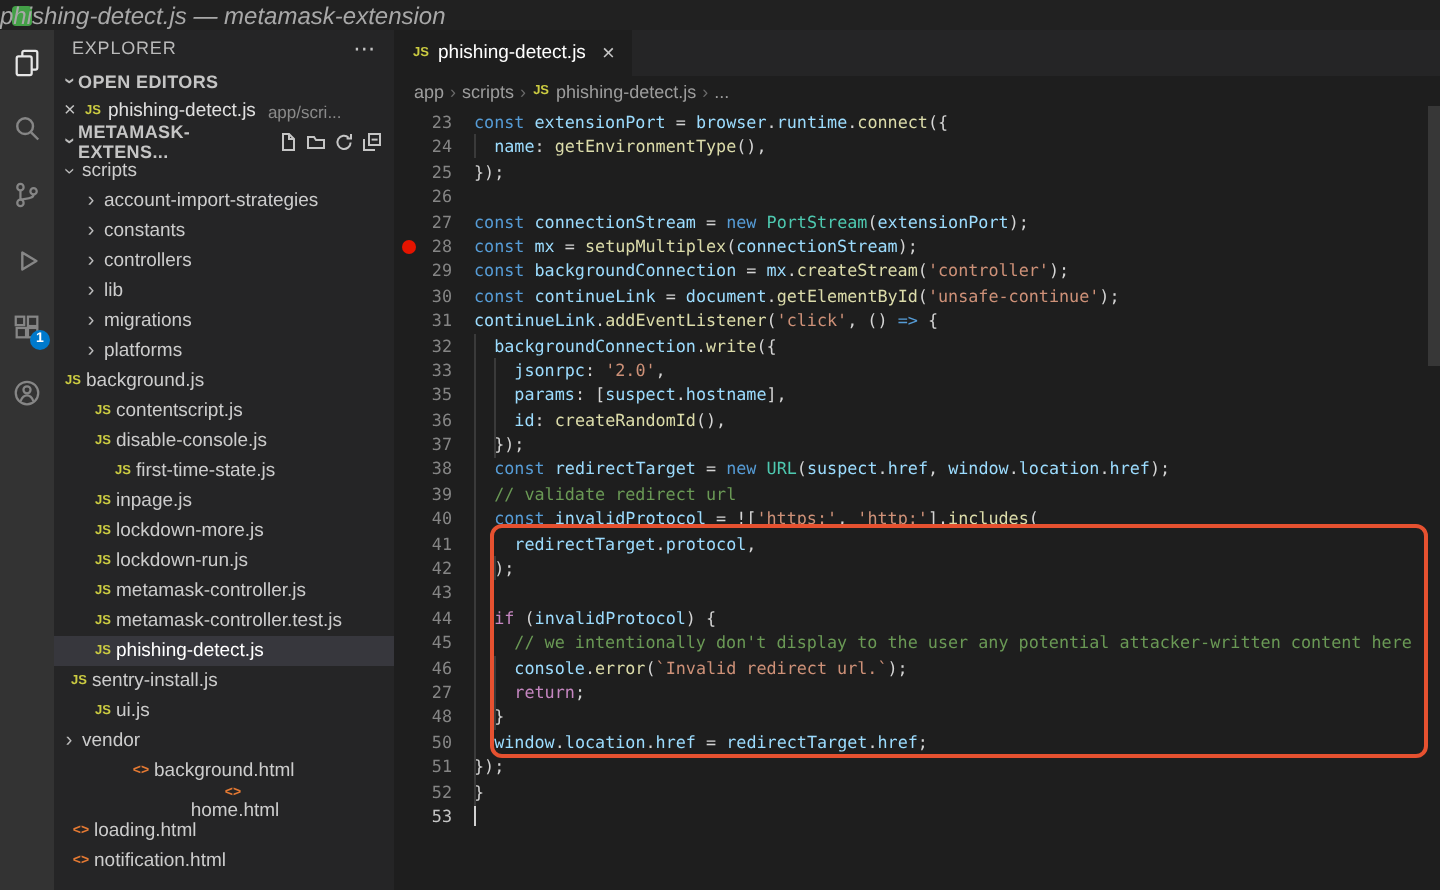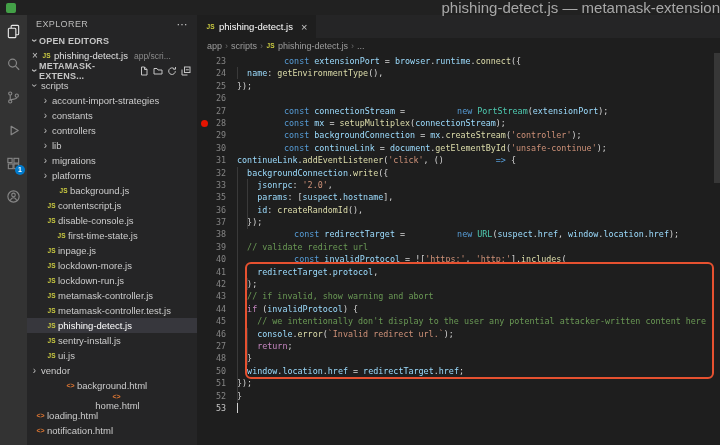--- a/index.html
+++ b/index.html
@@ -3,21 +3,21 @@
 <meta charset="utf-8">
 <style>
   *{margin:0;padding:0;box-sizing:border-box;}
   html,body{width:720px;height:445px;overflow:hidden;background:#1e1e1e;
     font-family:"Liberation Sans",sans-serif;-webkit-font-smoothing:antialiased;}
   .window{width:720px;height:445px;display:flex;flex-direction:column;}
 
   
   .titlebar{height:15px;background:#212121;display:flex;align-items:center;position:relative;flex:none;}
   .appicon{width:10px;height:10px;border-radius:2px;background:#43a047;margin-left:6px;}
-  .win-title{position:absolute;left:0;right:0;text-align:right;font-size:15px;color:#a8a8a8;}
+  .win-title{position:absolute;left:0;right:0;text-align:left;font-size:12px;color:#a8a8a8;font-style:italic;}
 
   .main{flex:1;display:flex;min-height:0;}
 
   
   .activitybar{width:27px;background:#333333;display:flex;flex-direction:column;align-items:center;
     padding-top:9px;gap:18px;flex:none;}
   .ab-icon{width:15px;height:15px;position:relative;color:#868686;}
   .ab-icon.active{color:#e7e7e7;}
   .ab-icon svg{width:15px;height:15px;display:block;}
   .badge{position:absolute;right:-4px;bottom:-4px;width:10px;height:10px;border-radius:50%;
@@ -64,21 +64,21 @@
   .code-area{flex:1;position:relative;overflow:hidden;font-family:"DejaVu Sans Mono",monospace;
     font-size:8.4px;padding-top:2px;}
   .crow{display:flex;height:12.4px;line-height:12.4px;white-space:pre;}
   .ln{width:29px;flex:none;text-align:right;color:#858585;position:relative;}
   .lc{flex:none;padding-left:11px;color:#d4d4d4;}
   .crow.bp .ln::before{content:"";position:absolute;left:4px;top:3px;width:7px;height:7px;
     border-radius:50%;background:#e51400;}
   .crow.cur .ln{color:#c6c6c6;}
   .crow.cur .lc::after{content:"";display:inline-block;width:1px;height:10px;background:#d0d0d0;
     vertical-align:-2px;}
-  .tk-k{color:#569cd6;margin-left:47px;} .tk-c{color:#c586c0;} .tk-v{color:#9cdcfe;} .tk-f{color:#dcdcaa;}
+  .tk-k{color:#569cd6;} .tk-c{color:#c586c0;} .tk-v{color:#9cdcfe;} .tk-f{color:#dcdcaa;}
   .tk-s{color:#ce9178;} .tk-m{color:#6a9955;} .tk-t{color:#4ec9b0;} .tk-p{color:#d4d4d4;}
   .guide{position:absolute;width:1px;background:#3a3a3a;}
   .ann-box{position:absolute;left:48px;right:6px;top:209px;height:117px;border:2px solid #e65130;
     border-radius:6px;pointer-events:none;background:transparent;}
   .scroll-thumb{position:absolute;right:0;top:0;width:6px;height:130px;background:rgba(121,121,121,.28);}
 </style>
 </head>
 <body>
 
 <div class="window">
@@ -193,21 +193,21 @@
             <span class="tree-label">lib</span>
           </div>
           <div class="tree-row" style="padding-left: 14px;">
             <span class="chev">›</span>
             <span class="tree-label">migrations</span>
           </div>
           <div class="tree-row" style="padding-left: 14px;">
             <span class="chev">›</span>
             <span class="tree-label">platforms</span>
           </div>
-          <div class="tree-row" style="padding-left: 32px;">
+          <div class="tree-row" style="padding-left: 5px;">
             <span class="js-ico">JS</span>
             <span class="tree-label">background.js</span>
           </div>
           <div class="tree-row" style="padding-left: 20px;">
             <span class="js-ico">JS</span>
             <span class="tree-label">contentscript.js</span>
           </div>
           <div class="tree-row" style="padding-left: 20px;">
             <span class="js-ico">JS</span>
             <span class="tree-label">disable-console.js</span>
@@ -233,21 +233,21 @@
             <span class="tree-label">metamask-controller.js</span>
           </div>
           <div class="tree-row" style="padding-left: 20px;">
             <span class="js-ico">JS</span>
             <span class="tree-label">metamask-controller.test.js</span>
           </div>
           <div class="tree-row sel" style="padding-left: 20px;">
             <span class="js-ico">JS</span>
             <span class="tree-label">phishing-detect.js</span>
           </div>
-          <div class="tree-row" style="padding-left: 20px;">
+          <div class="tree-row" style="padding-left: 8px;">
             <span class="js-ico">JS</span>
             <span class="tree-label">sentry-install.js</span>
           </div>
           <div class="tree-row" style="padding-left: 20px;">
             <span class="js-ico">JS</span>
             <span class="tree-label">ui.js</span>
           </div>
           <div class="tree-row" style="padding-left: 3px;">
             <span class="chev">›</span>
             <span class="tree-label">vendor</span>
@@ -308,21 +308,21 @@
             <div class="crow"><span class="ln">32</span><span class="lc"><span class="tk-p">  </span><span class="tk-v">backgroundConnection</span><span class="tk-p">.</span><span class="tk-f">write</span><span class="tk-p">({</span></span></div>
             <div class="crow"><span class="ln">33</span><span class="lc"><span class="tk-p">    </span><span class="tk-v">jsonrpc</span><span class="tk-p">: </span><span class="tk-s">'2.0'</span><span class="tk-p">,</span></span></div>
             <div class="crow"><span class="ln">35</span><span class="lc"><span class="tk-p">    </span><span class="tk-v">params</span><span class="tk-p">: [</span><span class="tk-v">suspect</span><span class="tk-p">.</span><span class="tk-v">hostname</span><span class="tk-p">],</span></span></div>
             <div class="crow"><span class="ln">36</span><span class="lc"><span class="tk-p">    </span><span class="tk-v">id</span><span class="tk-p">: </span><span class="tk-f">createRandomId</span><span class="tk-p">(),</span></span></div>
             <div class="crow"><span class="ln">37</span><span class="lc"><span class="tk-p">  });</span></span></div>
             <div class="crow"><span class="ln">38</span><span class="lc"><span class="tk-p">  </span><span class="tk-k">const</span><span class="tk-p"> </span><span class="tk-v">redirectTarget</span><span class="tk-p"> = </span><span class="tk-k">new</span><span class="tk-p"> </span><span class="tk-t">URL</span><span class="tk-p">(</span><span class="tk-v">suspect</span><span class="tk-p">.</span><span class="tk-v">href</span><span class="tk-p">, </span><span class="tk-v">window</span><span class="tk-p">.</span><span class="tk-v">location</span><span class="tk-p">.</span><span class="tk-v">href</span><span class="tk-p">);</span></span></div>
             <div class="crow"><span class="ln">39</span><span class="lc"><span class="tk-p">  </span><span class="tk-m">// validate redirect url</span></span></div>
             <div class="crow"><span class="ln">40</span><span class="lc"><span class="tk-p">  </span><span class="tk-k">const</span><span class="tk-p"> </span><span class="tk-v">invalidProtocol</span><span class="tk-p"> = ![</span><span class="tk-s">'https:'</span><span class="tk-p">, </span><span class="tk-s">'http:'</span><span class="tk-p">].</span><span class="tk-f">includes</span><span class="tk-p">(</span></span></div>
             <div class="crow"><span class="ln">41</span><span class="lc"><span class="tk-p">    </span><span class="tk-v">redirectTarget</span><span class="tk-p">.</span><span class="tk-v">protocol</span><span class="tk-p">,</span></span></div>
             <div class="crow"><span class="ln">42</span><span class="lc"><span class="tk-p">  );</span></span></div>
-            <div class="crow"><span class="ln">43</span><span class="lc"><span class="tk-p">  </span><span class="tk-m">// if invalid, show warning and abort</span></span></div>
+            <div class="crow"><span class="ln">43</span></div>
             <div class="crow"><span class="ln">44</span><span class="lc"><span class="tk-p">  </span><span class="tk-c">if</span><span class="tk-p"> (</span><span class="tk-v">invalidProtocol</span><span class="tk-p">) {</span></span></div>
             <div class="crow"><span class="ln">45</span><span class="lc"><span class="tk-p">    </span><span class="tk-m">// we intentionally don't display to the user any potential attacker-written content here</span></span></div>
             <div class="crow"><span class="ln">46</span><span class="lc"><span class="tk-p">    </span><span class="tk-v">console</span><span class="tk-p">.</span><span class="tk-f">error</span><span class="tk-p">(</span><span class="tk-s">`Invalid redirect url.`</span><span class="tk-p">);</span></span></div>
             <div class="crow"><span class="ln">27</span><span class="lc"><span class="tk-p">    </span><span class="tk-c">return</span><span class="tk-p">;</span></span></div>
             <div class="crow"><span class="ln">48</span><span class="lc"><span class="tk-p">  }</span></span></div>
             <div class="crow"><span class="ln">50</span><span class="lc"><span class="tk-p">  </span><span class="tk-v">window</span><span class="tk-p">.</span><span class="tk-v">location</span><span class="tk-p">.</span><span class="tk-v">href</span><span class="tk-p"> = </span><span class="tk-v">redirectTarget</span><span class="tk-p">.</span><span class="tk-v">href</span><span class="tk-p">;</span></span></div>
             <div class="crow"><span class="ln">51</span><span class="lc"><span class="tk-p">});</span></span></div>
             <div class="crow"><span class="ln">52</span><span class="lc"><span class="tk-p">}</span></span></div>
             <div class="crow cur"><span class="ln">53</span><span class="lc"></span></div>
           </div>

